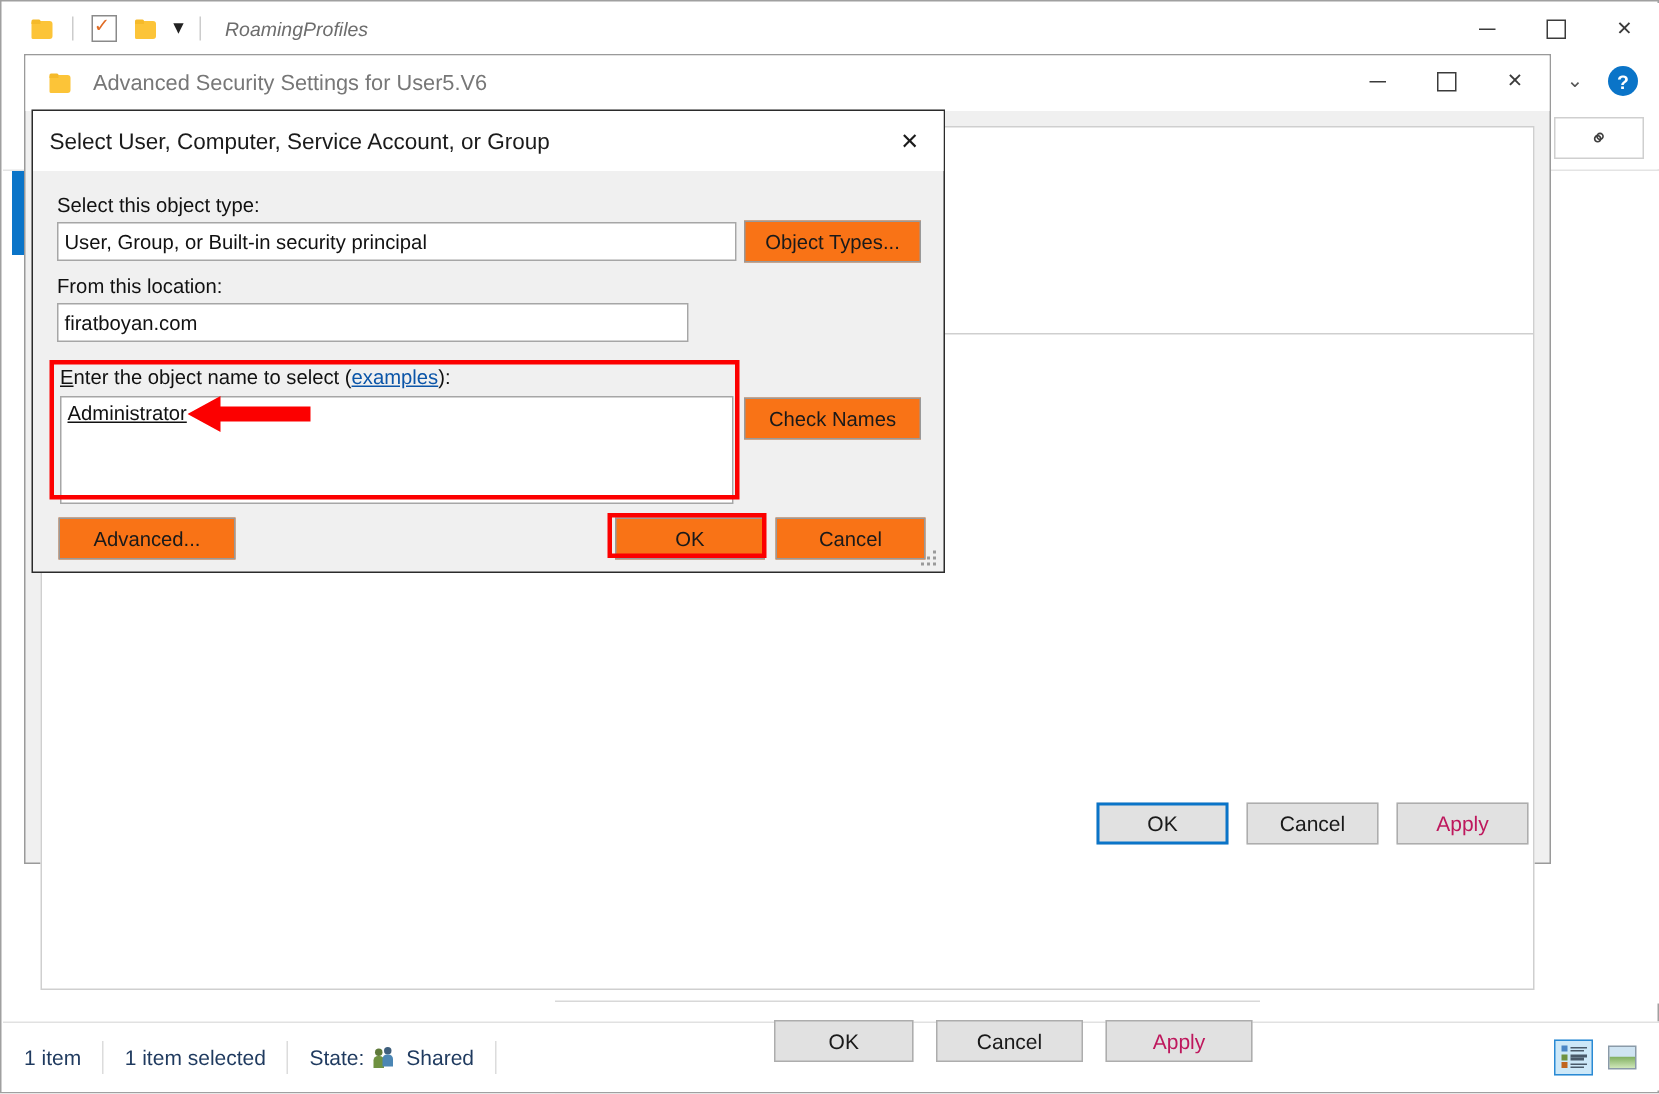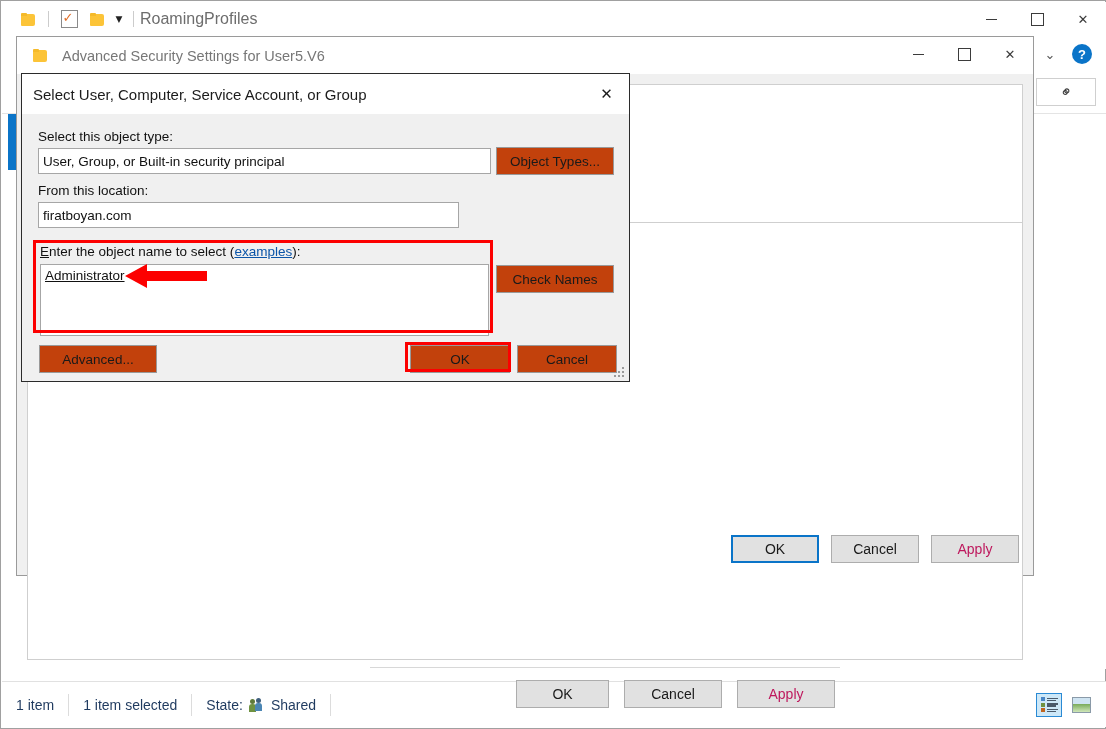--- a/index.html
+++ b/index.html
@@ -89,22 +89,24 @@
   }
   .qa-dropdown {
     font-size: 9px;
     color: #222;
     width: 16px;
     text-align: center;
     line-height: 34px;
     font-family: "DejaVu Sans", sans-serif;
   }
   .explorer-title-text {
-    font-size: 16px;
+    font-size: 13px;
     color: #6d6d6d;
+    margin-left: 10px;
+    font-style: italic;
   }
   .win-controls {
     position: absolute;
     right: 0; top: 0;
     display: flex;
     height: 34px;
   }
   .win-btn {
     width: 46px; height: 34px;
     display: flex; align-items: center; justify-content: center;
@@ -320,21 +322,21 @@
     color: #1a1a1a;
     display: flex; align-items: center; justify-content: center;
     box-sizing: border-box;
     font-family: "Liberation Sans", sans-serif;
   }
   .btn.disabled { color: #be185d; }
   .btn.focus {
     border: 2px solid #0a74c8;
   }
   .btn.classic {
-    background: #c2410c;
+    background: #f97316;
     border: 1px solid #999999;
     font-size: 13.5px;
   }
 
   
   .sel-dialog {
     position: absolute;
     left: 21px; top: 73px;
     width: 609px; height: 309px;
     background: #f0f0f0;

